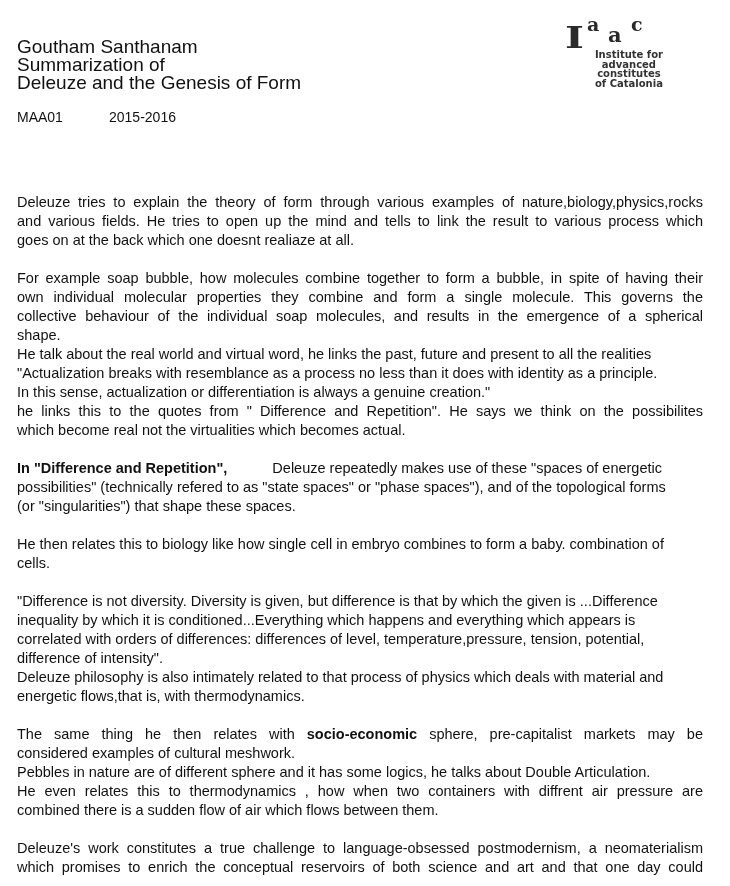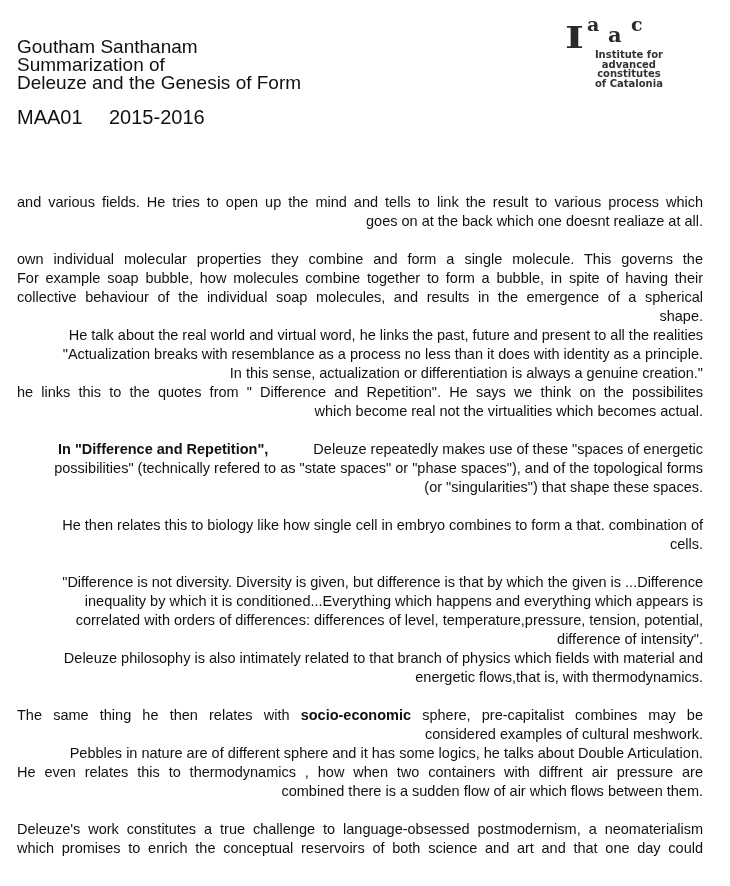--- a/index.html
+++ b/index.html
@@ -1,33 +1,33 @@
 <!DOCTYPE html>
 <html><head>
 <meta charset="utf-8">
 <style>
   html, body { margin: 0; padding: 0; background: #ffffff; }
   body { width: 730px; height: 886px; position: relative; overflow: hidden;
          font-family: "Liberation Sans", sans-serif; color: #111111; }
   .page { position: absolute; left: 0; top: 0; width: 730px; height: 886px; }
   .header { position: absolute; left: 17px; top: 38px; font-size: 19px; line-height: 18px; }
   .header .line { white-space: nowrap; }
-  .course { position: absolute; left: 17px; top: 108px; font-size: 20px; line-height: 18px; white-space: nowrap; }
+  .course { position: absolute; left: 17px; top: 108px; font-size: 14px; line-height: 18px; white-space: nowrap; }
   .course .code { display: inline-block; width: 92px; }
   .logo { position: absolute; left: 565px; top: 17px; width: 100px; height: 72px; }
   .logo .mark { position: absolute; left: 0; top: 0; font-family: "DejaVu Serif", serif; font-weight: bold;
                 color: #2a2a2a; white-space: nowrap; }
   .logo .mark .big { font-size: 30px; line-height: 30px; display: inline-block; transform: scaleX(1.35); transform-origin: left; }
   .logo .mark .sup { position: absolute; top: -2px; font-size: 19px; line-height: 19px; }
   .logo .sub { position: absolute; right: 2px; top: 33px; text-align: center; font-size: 10px; line-height: 9.5px;
                font-weight: bold; color: #333333; font-family: "DejaVu Sans", sans-serif; white-space: nowrap; }
   .body { position: absolute; left: 17px; top: 193px; width: 686px; font-size: 14.5px; line-height: 19px; }
   .p { margin: 0; }
   .gap { height: 19px; }
-  .l { display: block; white-space: nowrap; text-align: right; }
+  .l { display: block; white-space: nowrap; }
   .j { display: block; text-align: justify; text-align-last: justify; white-space: normal; height: 19px; overflow: hidden; }
   b { font-weight: bold; }
 </style>
 </head>
 <body>
 
 <div class="page">
 
   <div class="header">
     <div class="line">Goutham Santhanam</div>
@@ -50,63 +50,64 @@
       <div>Institute for</div>
       <div>advanced</div>
       <div>constitutes</div>
       <div>of Catalonia</div>
     </div>
   </div>
 
   <div class="body">
 
     <div class="p">
+      <span class="j">Deleuze tries to explain the theory of form through various examples of nature,biology,physics,rocks</span>
       <span class="j">and various fields. He tries to open up the mind and tells to link the result to various process which</span>
       <span class="l">goes on at the back which one doesnt realiaze at all.</span>
     </div>
     <div class="gap"></div>
 
     <div class="p">
+      <span class="j">For example soap bubble, how molecules combine together to form a bubble, in spite of having their</span>
       <span class="j">own individual molecular properties they combine and form a single molecule. This  governs the</span>
-      <span class="j">For example soap bubble, how molecules combine together to form a bubble, in spite of having their</span>
       <span class="j">collective behaviour of the individual soap molecules, and results in the emergence of a spherical</span>
       <span class="l">shape.</span>
       <span class="l">He talk about the real world and virtual word, he links the past, future and present to all the realities</span>
       <span class="l">"Actualization breaks with resemblance as a process no less than it does with identity as a principle.</span>
       <span class="l">In this sense, actualization or differentiation is always a genuine creation."</span>
       <span class="j">he links this to the quotes from " Difference and Repetition". He says we think on the possibilites</span>
       <span class="l">which become real not the virtualities which becomes actual.</span>
     </div>
     <div class="gap"></div>
 
     <div class="p">
       <span class="l"><b>In "Difference and Repetition",</b><span style="white-space:pre;margin-left:41px;"> Deleuze repeatedly makes use of these "spaces of energetic</span></span>
       <span class="l">possibilities" (technically refered to as "state spaces" or "phase spaces"), and of the topological forms</span>
       <span class="l">(or "singularities") that shape these spaces.</span>
     </div>
     <div class="gap"></div>
 
     <div class="p">
-      <span class="l">He then relates this to biology like how single cell in embryo combines to form a that. combination of</span>
+      <span class="l">He then relates this to biology like how single cell in embryo combines to form a baby. combination of</span>
       <span class="l">cells.</span>
     </div>
     <div class="gap"></div>
 
     <div class="p">
       <span class="l">"Difference is not diversity. Diversity is given, but difference is that by which the given is ...Difference</span>
       <span class="l">inequality by which it is conditioned...Everything which happens and everything which appears is</span>
       <span class="l">correlated with orders of differences: differences of level, temperature,pressure, tension, potential,</span>
       <span class="l">difference of intensity".</span>
-      <span class="l">Deleuze philosophy is also intimately related to that branch of physics which fields with material and</span>
+      <span class="l">Deleuze philosophy is also intimately related to that process of physics which deals with material and</span>
       <span class="l">energetic flows,that is, with thermodynamics.</span>
     </div>
     <div class="gap"></div>
 
     <div class="p">
-      <span class="j"><span>The same thing he then relates with </span> <b>socio-economic</b> <span> sphere, pre-capitalist combines may be</span></span>
+      <span class="j"><span>The same thing he then relates with </span> <b>socio-economic</b> <span> sphere, pre-capitalist markets may be</span></span>
       <span class="l">considered examples of cultural meshwork.</span>
       <span class="l">Pebbles in nature are of different sphere and it has some logics, he talks about Double Articulation.</span>
       <span class="j">He even relates this to thermodynamics , how when two containers with diffrent air pressure are</span>
       <span class="l">combined there is a sudden flow of air which flows between them.</span>
     </div>
     <div class="gap"></div>
 
     <div class="p">
       <span class="j">Deleuze's work constitutes a true challenge to language-obsessed postmodernism, a neomaterialism</span>
       <span class="j">which promises to enrich the conceptual reservoirs of both science and art and that one day could</span>

